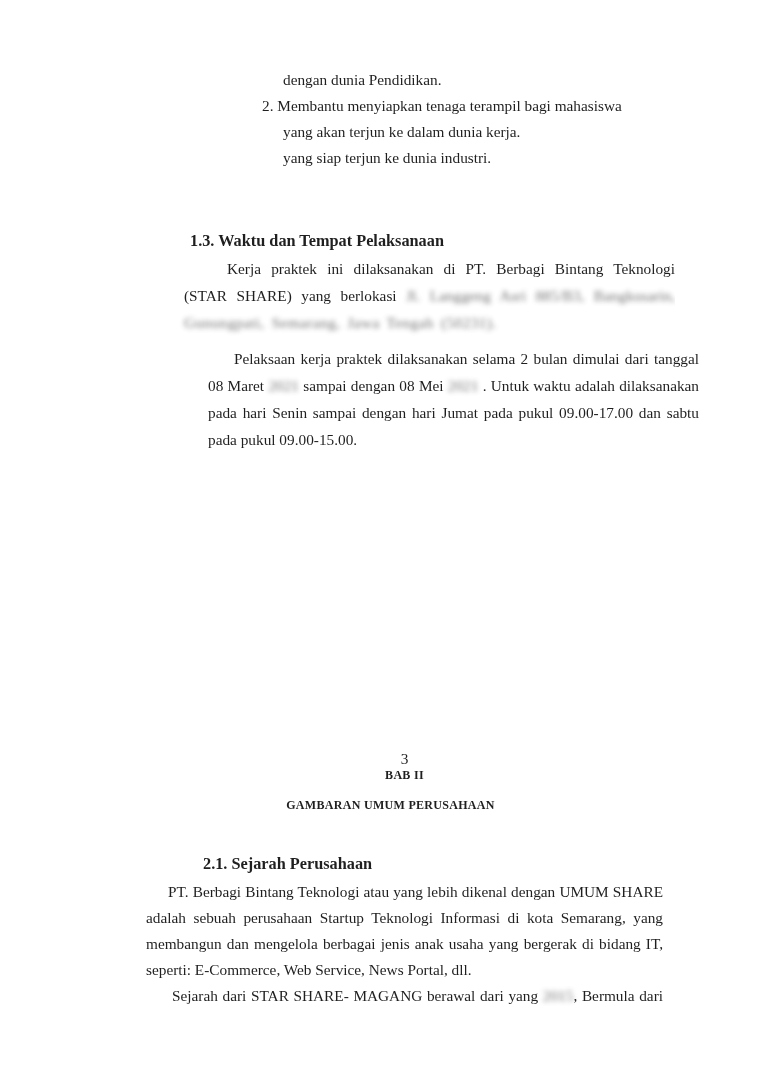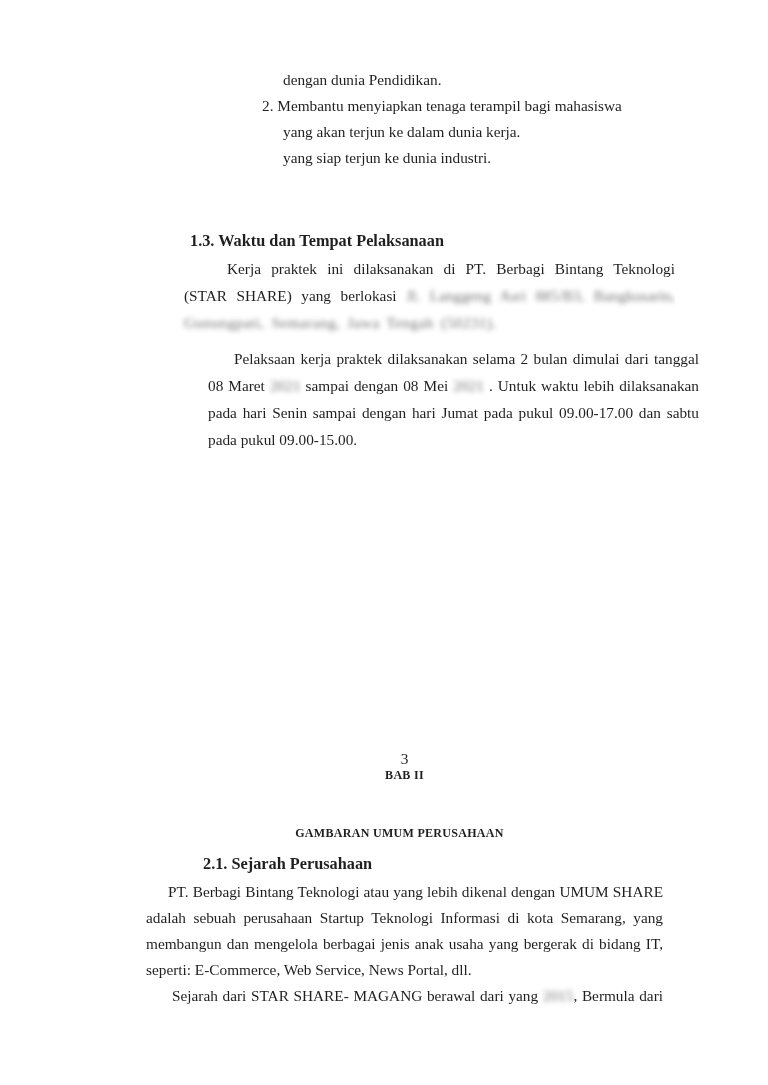--- a/index.html
+++ b/index.html
@@ -58,30 +58,30 @@
     </div>
   </div>
 
   <div class="block" style="left:172px; top:345px; width:491px;margin-left:36px;">
     <div class="ln27 j ind26">Pelaksaan kerja praktek dilaksanakan selama 2 bulan dimulai dari tanggal</div>
     <div class="ln27 j">
       <span>08 Maret</span>
       <span class="redacted">2021</span>
       <span>sampai dengan 08 Mei</span>
       <span class="redacted">2021</span>
-      <span>. Untuk waktu lebih dilaksanakan</span>
+      <span>. Untuk waktu adalah dilaksanakan</span>
     </div>
     <div class="ln27 j">pada hari Senin sampai dengan hari Jumat pada pukul 09.00-17.00 dan sabtu</div>
     <div class="ln27 left">pada pukul 09.00-15.00.</div>
   </div>
 
   <div class="block chapter-line pgnum" style="left:146px; top:749px;">3</div>
 
   <div class="block chapter-line chapter-title" style="left:146px; top:763px;">BAB II</div>
-  <div class="block chapter-line chapter-title" style="left:141px; top:793px;margin-top:28px;">GAMBARAN UMUM PERUSAHAAN</div>
+  <div class="block chapter-line chapter-title" style="left:132px; top:793px;">GAMBARAN UMUM PERUSAHAAN</div>
 
   <div class="block heading" style="left:183px; top:850px;">2.1. Sejarah Perusahaan</div>
 
   <div class="block" style="left:146px; top:879px; width:517px;">
     <div class="ln j ind22" style="white-space:normal;">PT. Berbagi Bintang Teknologi atau yang lebih dikenal dengan UMUM SHARE</div>
     <div class="ln j" style="white-space:normal;">adalah sebuah perusahaan Startup Teknologi Informasi di kota Semarang, yang</div>
     <div class="ln j" style="white-space:normal;">membangun dan mengelola berbagai jenis anak usaha yang bergerak di bidang IT,</div>
     <div class="ln left">seperti: E-Commerce, Web Service, News Portal, dll.</div>
     <div class="ln j ind26" style="white-space:normal;">
       <span>Sejarah dari STAR SHARE- MAGANG berawal dari yang</span>

